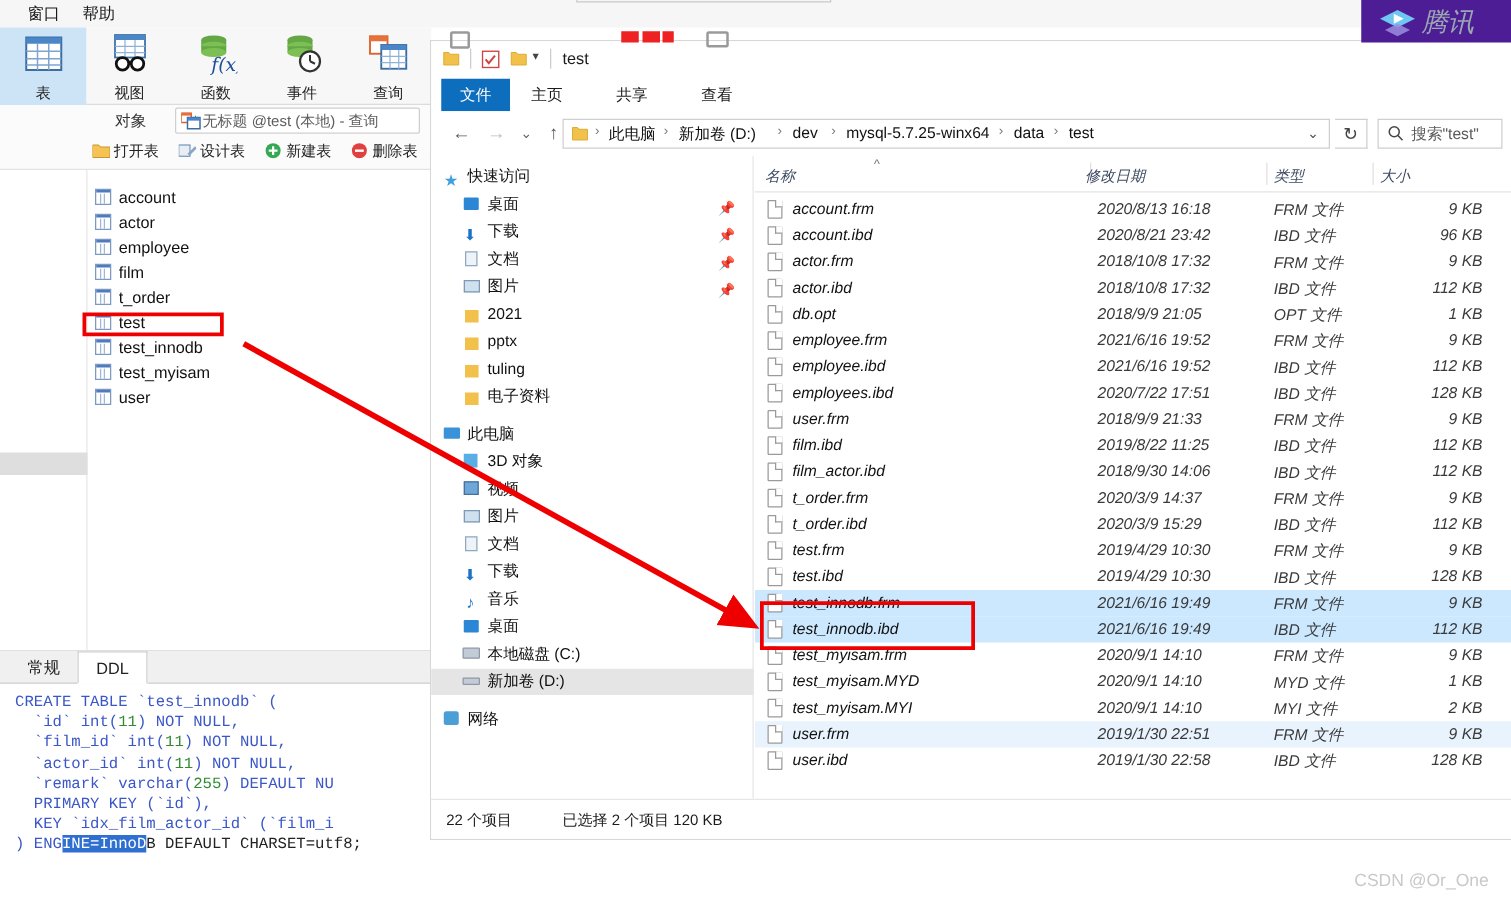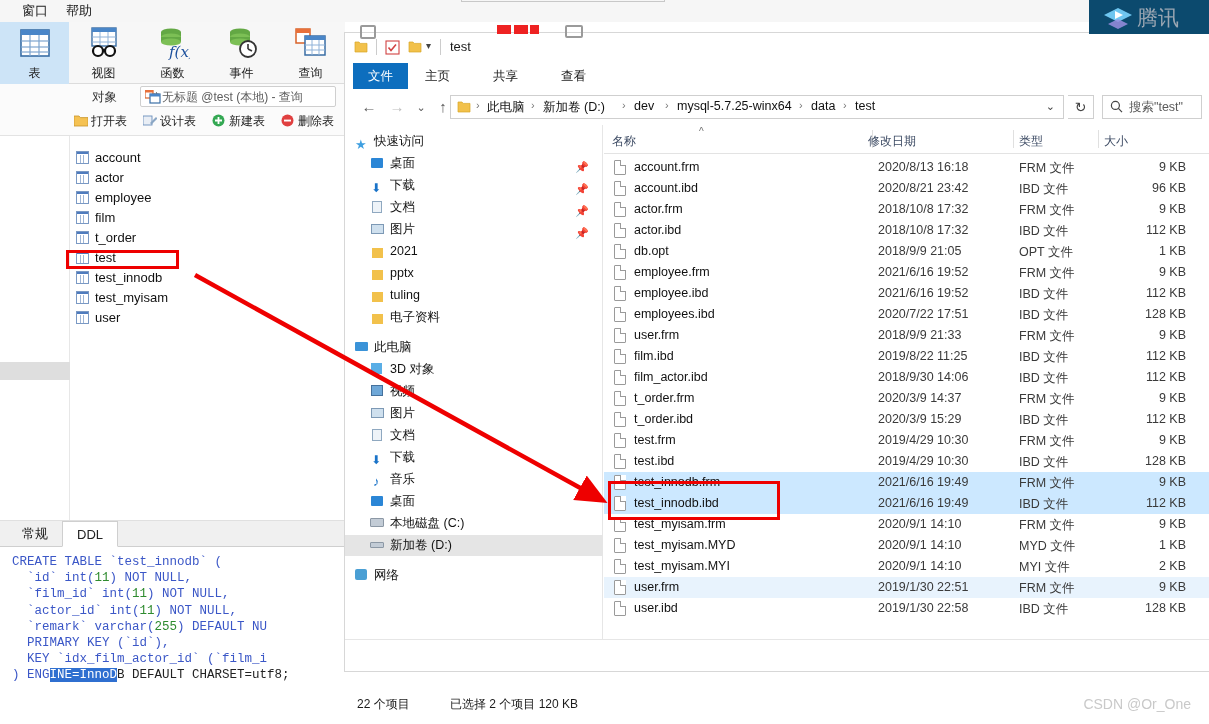--- a/index.html
+++ b/index.html
@@ -93,21 +93,21 @@
   .ex-body { position:absolute; left:0; top:92px; width:864px; height:514px; background:#fff; }
 
   .ex-navpane { position:absolute; left:0; top:0; width:258px; height:514px; background:#ffffff;
                 border-right:1px solid #e6e6e6; }
   .np-row { position:absolute; left:0; width:258px; height:21px; font-size:12.5px; color:#111;
             line-height:21px; white-space:nowrap; }
   .np-row.sel { background:#e5e5e5; }
   .np-label { position:absolute; }
   .np-pin { position:absolute; left:230px; top:4px; font-size:11px; color:#999; }
 
-  .ex-list { position:absolute; left:259px; top:0; width:605px; height:514px; background:#fff; }
+  .ex-list { position:absolute; left:259px; top:0; width:605px; height:514px; background:#fff;font-style:italic; }
   .lst-head { position:absolute; left:0; top:0; width:605px; height:29px;
               border-bottom:1px solid #e3e3e3; }
   .lh-cell { position:absolute; top:8px; font-size:12px; color:#3c4a63; }
   .lh-div { position:absolute; top:5px; width:1px; height:18px; background:#e0e0e0; }
   .lh-sort { position:absolute; left:95px; top:1px; font-size:10px; color:#6f6f6f; }
 
   .lst-row { position:absolute; left:0; width:605px; height:21px; font-size:12.5px; color:#111; }
   .lst-row.sel { background:#cce8ff; }
   .lst-row.hov { background:#e8f3fd; }
   .doc-ico { position:absolute; left:10px; top:3px; width:12px; height:15px;
@@ -115,29 +115,29 @@
   .doc-ico::after { content:""; position:absolute; right:-1px; top:-1px; width:5px; height:5px;
                     background:#fff; border-left:1px solid #9a9a9a; border-bottom:1px solid #9a9a9a;
                     transform:rotate(0deg); }
   .c-name { position:absolute; left:30px; top:3px; white-space:nowrap; }
   .c-date { position:absolute; left:274px; top:3px; color:#3a3a3a; white-space:nowrap; }
   .c-type { position:absolute; left:415px; top:3px; color:#3a3a3a; white-space:nowrap; }
   .c-size { position:absolute; left:500px; top:3px; width:82px; text-align:right; color:#3a3a3a; }
 
   .ex-status { position:absolute; left:0; top:606px; width:864px; height:32px; background:#fff;
                border-top:1px solid #e6e6e6; }
-  .st-text { position:absolute; top:8px; font-size:12px; color:#1b1b1b; white-space:nowrap;margin-top:48px; }
+  .st-text { position:absolute; top:8px; font-size:12px; color:#1b1b1b; white-space:nowrap; }
 
   
   .redbox { position:absolute; border:3px solid #ee0000; pointer-events:none; }
   #redarrow { position:absolute; left:150px; top:255px; width:480px; height:270px; pointer-events:none; }
 
   
   #tencent { position:absolute; right:0; top:0; width:120px; height:34px;
-             background:#0c4a6e; }
+             background:#4c1d95;font-style:italic; }
   #tencent .tx { position:absolute; left:48px; top:4px; font-size:21px; color:#9aa6b2;
                  font-family:"DejaVu Sans", sans-serif; }
   #watermark { position:absolute; right:18px; bottom:12px; font-size:14px; color:#c9c9c9;
                font-family:"Liberation Sans", sans-serif; }
   .ghost-rect { position:absolute; border:1px solid #c8c8c8; }
   .ghost-red { position:absolute; background:#ee2222; }
   .ghost-ico { position:absolute; border:2px solid #9a9a9a; border-radius:2px; }
 </style>
 </head>
 <body>

